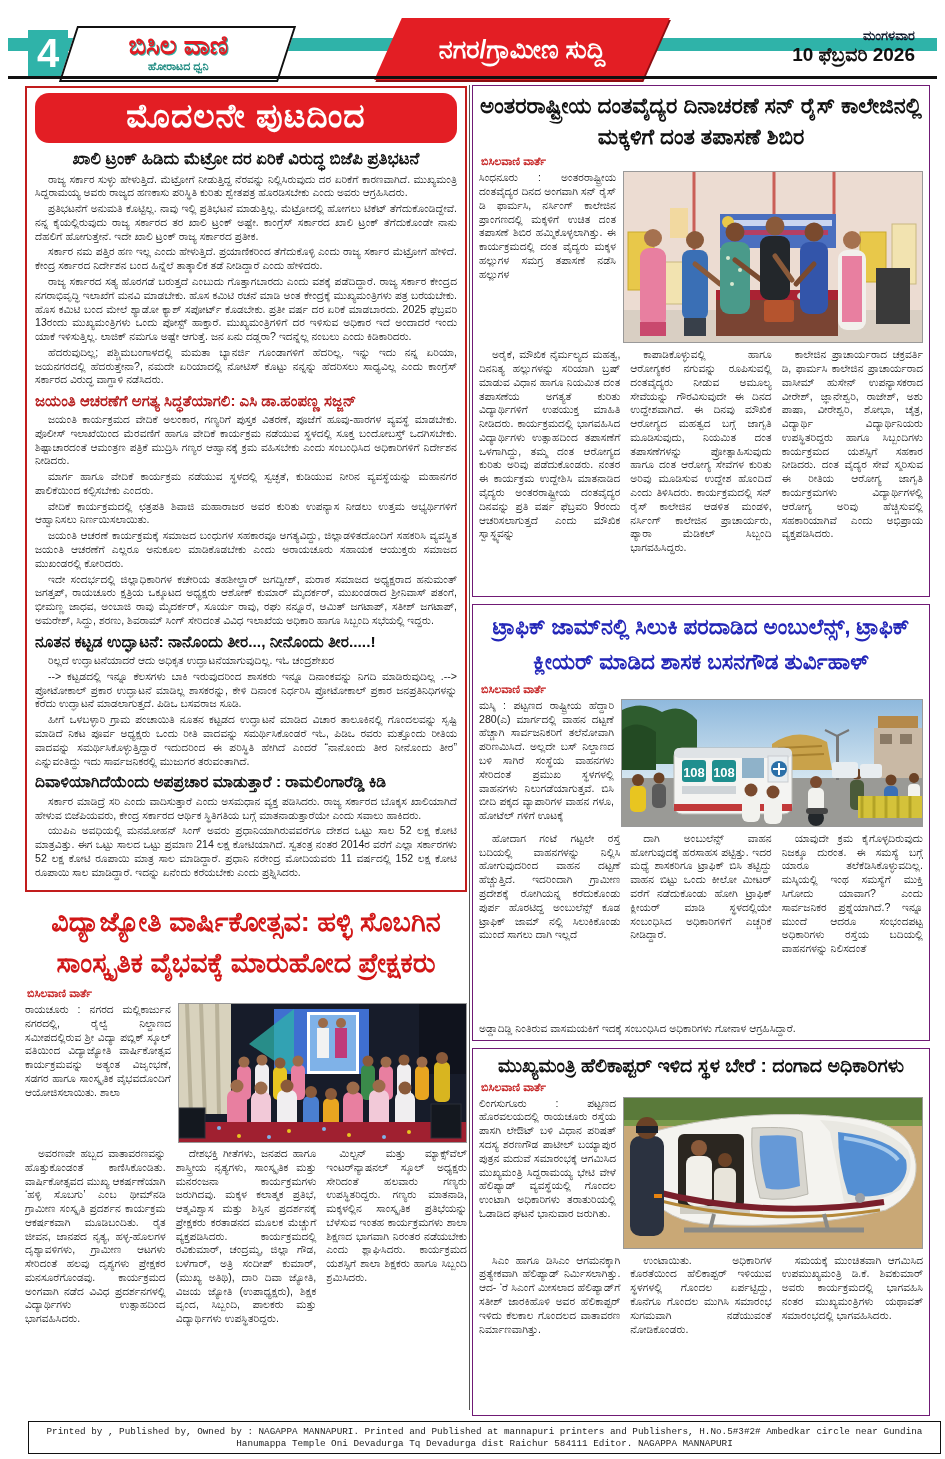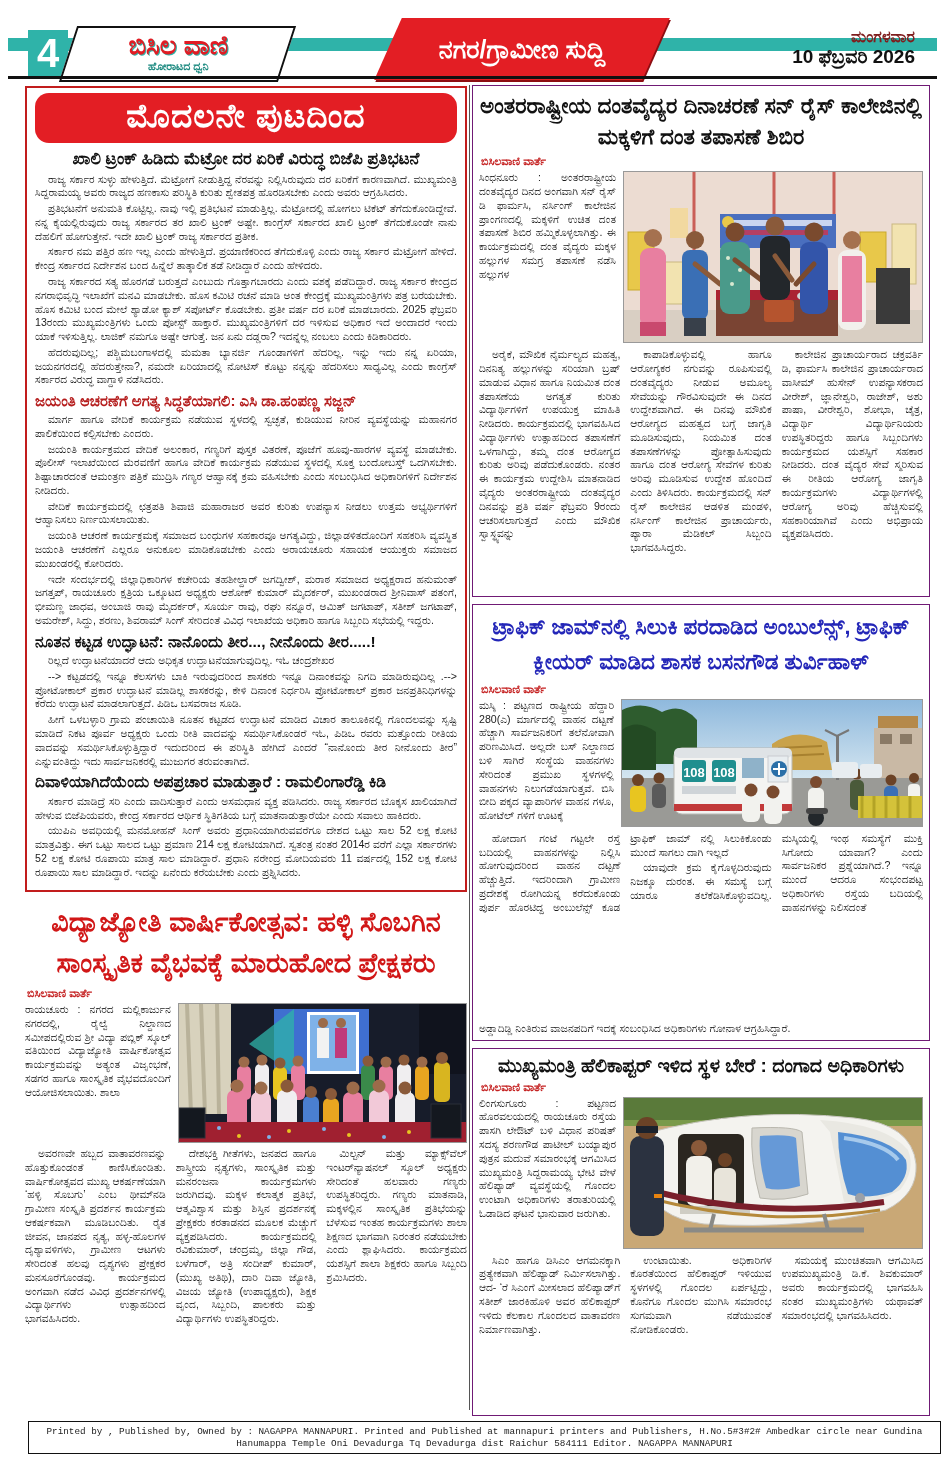--- a/index.html
+++ b/index.html
@@ -16,21 +16,21 @@
     border:2px solid #111;transform:skewX(-18deg);}
   .masthead-inner{transform:skewX(18deg);text-align:center;}
   .masthead-title{color:#e11c24;font-size:26px;font-weight:bold;line-height:30px;margin-top:2px;
     text-shadow:1px 1px 0 #2fb3a9;}
   .masthead-tag{color:#1d8a80;font-size:11px;font-weight:bold;line-height:13px;}
   .section-flag{position:absolute;left:388px;top:18px;width:268px;height:62px;background:#e31e24;
     transform:skewX(-24deg);box-shadow:2px 2px 0 #8c0e12;}
   .section-flag span{display:block;transform:skewX(24deg);color:#fff;font-size:25px;font-weight:bold;
     text-align:center;line-height:62px;}
   .datebox{position:absolute;right:30px;top:28px;text-align:right;}
-  .weekday{color:#7f1d1d;font-size:16px;font-weight:bold;}
+  .weekday{color:#0f172a;font-size:13px;font-weight:bold;}
   .date{color:#111;font-size:19px;font-weight:bold;}
   .header-rule{position:absolute;left:8px;right:8px;top:76px;height:3px;background:#111;}
   
   .body-txt{font-size:10.6px;line-height:1.3;text-align:justify;}
   .body-txt p{margin:0 0 2px 0;text-indent:13px;}
   .byline{color:#c52222;font-weight:bold;font-size:11px;margin:2px 0 3px 2px;}
   .cols3{column-count:3;column-gap:10px;overflow:hidden;}
   .photo-row{display:flex;gap:7px;align-items:flex-start;}
   .photo-row .side{flex:1;overflow:hidden;}
   .photo{flex:none;border:1px solid #999;display:block;}
@@ -89,22 +89,22 @@
       <div class="lead-sub1">ಖಾಲಿ ಟ್ರಂಕ್ ಹಿಡಿದು ಮೆಟ್ರೋ ದರ ಏರಿಕೆ ವಿರುದ್ಧ ಬಿಜೆಪಿ ಪ್ರತಿಭಟನೆ</div>
       <div class="body-txt">
         <p>ರಾಜ್ಯ ಸರ್ಕಾರ ಸುಳ್ಳು ಹೇಳುತ್ತಿದೆ. ಮೆಟ್ರೋಗೆ ನೀಡುತ್ತಿದ್ದ ನೆರವನ್ನು ನಿಲ್ಲಿಸಿರುವುದು ದರ ಏರಿಕೆಗೆ ಕಾರಣವಾಗಿದೆ. ಮುಖ್ಯಮಂತ್ರಿ ಸಿದ್ದರಾಮಯ್ಯ ಅವರು ರಾಜ್ಯದ ಹಣಕಾಸು ಪರಿಸ್ಥಿತಿ ಕುರಿತು ಶ್ವೇತಪತ್ರ ಹೊರಡಿಸಬೇಕು ಎಂದು ಅವರು ಆಗ್ರಹಿಸಿದರು.</p>
         <p>ಪ್ರತಿಭಟನೆಗೆ ಅನುಮತಿ ಕೊಟ್ಟಿಲ್ಲ. ನಾವು ಇಲ್ಲಿ ಪ್ರತಿಭಟನೆ ಮಾಡುತ್ತಿಲ್ಲ. ಮೆಟ್ರೋದಲ್ಲಿ ಹೋಗಲು ಟಿಕೆಟ್ ತೆಗೆದುಕೊಂಡಿದ್ದೇವೆ. ನನ್ನ ಕೈಯಲ್ಲಿರುವುದು ರಾಜ್ಯ ಸರ್ಕಾರದ ತರ ಖಾಲಿ ಟ್ರಂಕ್ ಅಷ್ಟೇ. ಕಾಂಗ್ರೆಸ್ ಸರ್ಕಾರದ ಖಾಲಿ ಟ್ರಂಕ್ ತೆಗೆದುಕೊಂಡೇ ನಾನು ದೆಹಲಿಗೆ ಹೋಗುತ್ತೇನೆ. ಇದೇ ಖಾಲಿ ಟ್ರಂಕ್ ರಾಜ್ಯ ಸರ್ಕಾರದ ಪ್ರತೀಕ.</p>
         <p>ಸರ್ಕಾರ ನಮ ಪತ್ತಿರ ಹಣ ಇಲ್ಲ ಎಂದು ಹೇಳುತ್ತಿದೆ. ಪ್ರಯಾಣಿಕರಿಂದ ತೆಗೆದುಕೊಳ್ಳಿ ಎಂದು ರಾಜ್ಯ ಸರ್ಕಾರ ಮೆಟ್ರೋಗೆ ಹೇಳಿದೆ. ಕೇಂದ್ರ ಸರ್ಕಾರದ ನಿರ್ದೇಶನ ಬಂದ ಹಿನ್ನೆಲೆ ತಾತ್ಕಾಲಿಕ ತಡೆ ನೀಡಿದ್ದಾರೆ ಎಂದು ಹೇಳಿದರು.</p>
         <p>ರಾಜ್ಯ ಸರ್ಕಾರದ ಸತ್ಯ ಹೊರಗಡೆ ಬರುತ್ತದೆ ಎಂಬುದು ಗೊತ್ತಾಗಬಾರದು ಎಂದು ವಶಕ್ಕೆ ಪಡೆದಿದ್ದಾರೆ. ರಾಜ್ಯ ಸರ್ಕಾರ ಕೇಂದ್ರದ ನಗರಾಭಿವೃದ್ಧಿ ಇಲಾಖೆಗೆ ಮನವಿ ಮಾಡಬೇಕು. ಹೊಸ ಕಮಿಟಿ ರಚನೆ ಮಾಡಿ ಅಂತ ಕೇಂದ್ರಕ್ಕೆ ಮುಖ್ಯಮಂತ್ರಿಗಳು ಪತ್ರ ಬರೆಯಬೇಕು. ಹೊಸ ಕಮಿಟಿ ಬಂದ ಮೇಲೆ ಶ್ಯಾಡೋ ಕ್ಯಾಶ್ ಸಪೋರ್ಟ್ ಕೊಡಬೇಕು. ಪ್ರತೀ ವರ್ಷ ದರ ಏರಿಕೆ ಮಾಡಬಾರದು. 2025 ಫೆಬ್ರವರಿ 13ರಂದು ಮುಖ್ಯಮಂತ್ರಿಗಳು ಒಂದು ಪೋಸ್ಟ್ ಹಾಕ್ತಾರೆ. ಮುಖ್ಯಮಂತ್ರಿಗಳಿಗೆ ದರ ಇಳಿಸುವ ಅಧಿಕಾರ ಇದೆ ಅಂದಾದರೆ ಇಂದು ಯಾಕೆ ಇಳಿಸುತ್ತಿಲ್ಲ. ಲಾಜಿಕ್ ನಮಗೂ ಅಷ್ಟೇ ಆಗುತ್ತೆ. ಜನ ಏನು ದಡ್ಡರಾ? ಇದನ್ನೆಲ್ಲ ನಂಬಲು ಎಂದು ಕಿಡಿಕಾರಿದರು.</p>
         <p>ಹೆದರುವುದಿಲ್ಲ; ಪಶ್ಚಿಮಬಂಗಾಳದಲ್ಲಿ ಮಮತಾ ಬ್ಯಾನರ್ಜಿ ಗೂಂಡಾಗಳಿಗೆ ಹೆದರಿಲ್ಲ. ಇನ್ನು ಇದು ನನ್ನ ಏರಿಯಾ, ಜಯನಗರದಲ್ಲಿ ಹೆದರುತ್ತೇನಾ?, ನಮದೇ ಏರಿಯಾದಲ್ಲಿ ನೋಟಿಸ್ ಕೊಟ್ಟು ನನ್ನನ್ನು ಹೆದರಿಸಲು ಸಾಧ್ಯವಿಲ್ಲ ಎಂದು ಕಾಂಗ್ರೆಸ್ ಸರ್ಕಾರದ ವಿರುದ್ಧ ವಾಗ್ದಾಳಿ ನಡೆಸಿದರು.</p>
       </div>
       <div class="sub-red">ಜಯಂತಿ ಆಚರಣೆಗೆ ಅಗತ್ಯ ಸಿದ್ಧತೆಯಾಗಲಿ: ಎಸಿ ಡಾ.ಹಂಪಣ್ಣ ಸಜ್ಜನ್</div>
       <div class="body-txt">
+        <p>ಜಯಂತಿ ಕಾರ್ಯಕ್ರಮದ ವೇದಿಕೆ ಅಲಂಕಾರ, ಗಣ್ಯರಿಗೆ ಪುಸ್ತಕ ವಿತರಣೆ, ಪೂಜೆಗೆ ಹೂವು-ಹಾರಗಳ ವ್ಯವಸ್ಥೆ ಮಾಡಬೇಕು. ಪೊಲೀಸ್ ಇಲಾಖೆಯಿಂದ ಮೆರವಣಿಗೆ ಹಾಗೂ ವೇದಿಕೆ ಕಾರ್ಯಕ್ರಮ ನಡೆಯುವ ಸ್ಥಳದಲ್ಲಿ ಸೂಕ್ತ ಬಂದೋಬಸ್ತ್ ಒದಗಿಸಬೇಕು. ಶಿಷ್ಟಾಚಾರದಂತೆ ಆಮಂತ್ರಣ ಪತ್ರಿಕೆ ಮುದ್ರಿಸಿ ಗಣ್ಯರ ಆಹ್ವಾನಕ್ಕೆ ಕ್ರಮ ವಹಿಸಬೇಕು ಎಂದು ಸಂಬಂಧಿಸಿದ ಅಧಿಕಾರಿಗಳಿಗೆ ನಿರ್ದೇಶನ ನೀಡಿದರು.</p>
         <p>ಮಾರ್ಗ ಹಾಗೂ ವೇದಿಕೆ ಕಾರ್ಯಕ್ರಮ ನಡೆಯುವ ಸ್ಥಳದಲ್ಲಿ ಸ್ವಚ್ಛತೆ, ಕುಡಿಯುವ ನೀರಿನ ವ್ಯವಸ್ಥೆಯನ್ನು ಮಹಾನಗರ ಪಾಲಿಕೆಯಿಂದ ಕಲ್ಪಿಸಬೇಕು ಎಂದರು.</p>
-        <p>ಜಯಂತಿ ಕಾರ್ಯಕ್ರಮದ ವೇದಿಕೆ ಅಲಂಕಾರ, ಗಣ್ಯರಿಗೆ ಪುಸ್ತಕ ವಿತರಣೆ, ಪೂಜೆಗೆ ಹೂವು-ಹಾರಗಳ ವ್ಯವಸ್ಥೆ ಮಾಡಬೇಕು. ಪೊಲೀಸ್ ಇಲಾಖೆಯಿಂದ ಮೆರವಣಿಗೆ ಹಾಗೂ ವೇದಿಕೆ ಕಾರ್ಯಕ್ರಮ ನಡೆಯುವ ಸ್ಥಳದಲ್ಲಿ ಸೂಕ್ತ ಬಂದೋಬಸ್ತ್ ಒದಗಿಸಬೇಕು. ಶಿಷ್ಟಾಚಾರದಂತೆ ಆಮಂತ್ರಣ ಪತ್ರಿಕೆ ಮುದ್ರಿಸಿ ಗಣ್ಯರ ಆಹ್ವಾನಕ್ಕೆ ಕ್ರಮ ವಹಿಸಬೇಕು ಎಂದು ಸಂಬಂಧಿಸಿದ ಅಧಿಕಾರಿಗಳಿಗೆ ನಿರ್ದೇಶನ ನೀಡಿದರು.</p>
         <p>ವೇದಿಕೆ ಕಾರ್ಯಕ್ರಮದಲ್ಲಿ ಛತ್ರಪತಿ ಶಿವಾಜಿ ಮಹಾರಾಜರ ಅವರ ಕುರಿತು ಉಪನ್ಯಾಸ ನೀಡಲು ಉತ್ತಮ ಅಭ್ಯರ್ಥಿಗಳಿಗೆ ಆಹ್ವಾನಿಸಲು ನಿರ್ಣಯಿಸಲಾಯಿತು.</p>
         <p>ಜಯಂತಿ ಆಚರಣೆ ಕಾರ್ಯಕ್ರಮಕ್ಕೆ ಸಮಾಜದ ಬಂಧುಗಳ ಸಹಕಾರವೂ ಅಗತ್ಯವಿದ್ದು, ಜಿಲ್ಲಾಡಳಿತದೊಂದಿಗೆ ಸಹಕರಿಸಿ ವ್ಯವಸ್ಥಿತ ಜಯಂತಿ ಆಚರಣೆಗೆ ಎಲ್ಲರೂ ಅನುಕೂಲ ಮಾಡಿಕೊಡಬೇಕು ಎಂದು ಅರಾಯಚೂರು ಸಹಾಯಕ ಆಯುಕ್ತರು ಸಮಾಜದ ಮುಖಂಡರಲ್ಲಿ ಕೋರಿದರು.</p>
         <p>ಇದೇ ಸಂದರ್ಭದಲ್ಲಿ ಜಿಲ್ಲಾಧಿಕಾರಿಗಳ ಕಚೇರಿಯ ತಹಶೀಲ್ದಾರ್ ಜಗದ್ವೀಶ್, ಮರಾಠ ಸಮಾಜದ ಅಧ್ಯಕ್ಷರಾದ ಹನುಮಂತ್ ಜಗತ್ತಪ್, ರಾಯಚೂರು ಕ್ಷತ್ರಿಯ ಒಕ್ಕೂಟದ ಅಧ್ಯಕ್ಷರು ಆಶೋಕ್ ಕುಮಾರ್ ಮೈದರ್ಕರ್, ಮುಖಂಡರಾದ ಶ್ರೀನಿವಾಸ್ ಪತಂಗೆ, ಭೀಮಣ್ಣ ಜಾಧವ, ಅಂಬಾಜಿ ರಾವು ಮೈದರ್ಕರ್, ಸೂರ್ಯ ರಾವು, ರಘು ನನ್ನೂರೆ, ಅಮಿತ್ ಜಗಟಾಪ್, ಸತೀಶ್ ಜಗಟಾಪ್, ಅಮರೇಶ್, ಸಿದ್ದು, ಶರಣು, ಶಿವರಾಮ್ ಸಿಂಗ್ ಸೇರಿದಂತೆ ವಿವಿಧ ಇಲಾಖೆಯ ಅಧಿಕಾರಿ ಹಾಗೂ ಸಿಬ್ಬಂದಿ ಸಭೆಯಲ್ಲಿ ಇದ್ದರು.</p>
       </div>
       <div class="sub-black">ನೂತನ ಕಟ್ಟಡ ಉದ್ಘಾಟನೆ: ನಾನೊಂದು ತೀರ..., ನೀನೊಂದು ತೀರ.....!</div>
       <div class="body-txt">
         <p>ರಿಲ್ಲದೆ ಉದ್ಘಾಟನೆಯಾದರೆ ಆದು ಅಧಿಕೃತ ಉದ್ಘಾಟನೆಯಾಗುವುದಿಲ್ಲ. ಇಓ ಚಂದ್ರಶೇಖರ</p>
         <p>--&gt; ಕಟ್ಟಡದಲ್ಲಿ ಇನ್ನೂ ಕೆಲಸಗಳು ಬಾಕಿ ಇರುವುದರಿಂದ ಶಾಸಕರು ಇನ್ನೂ ದಿನಾಂಕವನ್ನು ನಿಗದಿ ಮಾಡಿರುವುದಿಲ್ಲ .--&gt; ಪ್ರೋಟೋಕಾಲ್ ಪ್ರಕಾರ ಉದ್ಘಾಟನೆ ಮಾಡಿಲ್ಲ ಶಾಸಕರನ್ನು, ಕೇಳಿ ದಿನಾಂಕ ನಿರ್ಧರಿಸಿ ಪ್ರೋಟೋಕಾಲ್ ಪ್ರಕಾರ ಜನಪ್ರತಿನಿಧಿಗಳನ್ನು ಕರೆದು ಉದ್ಘಾಟನೆ ಮಾಡಲಾಗುತ್ತದೆ. ಪಿಡಿಒ ಬಸವರಾಜ ಸೂಡಿ.</p>
         <p>ಹೀಗೆ ಒಳಬಳ್ಳಾರಿ ಗ್ರಾಮ ಪಂಚಾಯಿತಿ ನೂತನ ಕಟ್ಟಡದ ಉದ್ಘಾಟನೆ ಮಾಡಿದ ವಿಚಾರ ತಾಲೂಕಿನಲ್ಲಿ ಗೊಂದಲವನ್ನು ಸೃಷ್ಟಿ ಮಾಡಿದೆ ನಿಕಟ ಪೂರ್ವ ಅಧ್ಯಕ್ಷರು ಒಂದು ರೀತಿ ವಾದವನ್ನು ಸಮರ್ಥಿಸಿಕೊಂಡರೆ ಇಓ, ಪಿಡಿಒ ರವರು ಮತ್ತೊಂದು ರೀತಿಯ ವಾದವನ್ನು ಸಮರ್ಥಿಸಿಕೊಳ್ಳುತ್ತಿದ್ದಾರೆ ಇದುದರಿಂದ ಈ ಪರಿಸ್ಥಿತಿ ಹೇಗಿದೆ ಎಂದರೆ “ನಾನೊಂದು ತೀರ ನೀನೊಂದು ತೀರ” ಎನ್ನುವಂತಿದ್ದು ಇದು ಸಾರ್ವಜನಿಕರಲ್ಲಿ ಮುಜುಗರ ತರುವಂತಾಗಿದೆ.</p>
       </div>
@@ -335,23 +335,24 @@
           <rect x="236" y="96" width="64" height="22" fill="#d4c23a"></rect>
           <path d="M240 96 V118 M252 96 V118 M264 96 V118 M276 96 V118 M288 96 V118" stroke="#b3a326" stroke-width="3"></path>
           <g fill="#e8edf0">
               <rect x="210" y="62" width="26" height="16" rx="3"></rect>
               <rect x="238" y="64" width="22" height="14" rx="3"></rect>
             </g>
         </svg>
       </div>
       <div class="cols3 body-txt" style="height:188px;margin-top:5px;">
         <p>ಹೋದಾಗ ಗಂಟೆ ಗಟ್ಟಲೇ ರಸ್ತೆ ಬದಿಯಲ್ಲಿ ವಾಹನಗಳನ್ನು ನಿಲ್ಲಿಸಿ ಹೋಗುವುದರಿಂದ ವಾಹನ ದಟ್ಟಣೆ ಹೆಚ್ಚುತ್ತಿದೆ. ಇದರಿಂದಾಗಿ ಗ್ರಾಮೀಣ ಪ್ರದೇಶಕ್ಕೆ ರೋಗಿಯನ್ನ ಕರೆದುಕೊಂಡು ಪುರ್ಪ ಹೊರಟಿದ್ದ ಅಂಬುಲೆನ್ಸ್ ಕೂಡ ಟ್ರಾಫಿಕ್ ಜಾಮ್ ನಲ್ಲಿ ಸಿಲುಕಿಕೊಂಡು ಮುಂದೆ ಸಾಗಲು ದಾಗಿ ಇಲ್ಲದೆ</p>
+        <p>ದಾಗಿ ಅಂಬುಲೆನ್ಸ್ ವಾಹನ ಹೋಗುವುದಕ್ಕೆ ಹರಸಾಹಸ ಪಟ್ಟಿತ್ತು. ಇದರ ಮಧ್ಯೆ ಶಾಸಕರಿಗೂ ಟ್ರಾಫಿಕ್ ಬಿಸಿ ತಟ್ಟಿದ್ದು ವಾಹನ ಬಿಟ್ಟು ಒಂದು ಕೀಲೋ ಮೀಟರ್ ವರೆಗೆ ನಡೆದುಕೊಂಡು ಹೋಗಿ ಟ್ರಾಫಿಕ್ ಕ್ಲೀಯರ್ ಮಾಡಿ ಸ್ಥಳದಲ್ಲಿಯೇ ಸಂಬಂಧಿಸಿದ ಅಧಿಕಾರಿಗಳಿಗೆ ಎಚ್ಚರಿಕೆ ನೀಡಿದ್ದಾರೆ.</p>
         <p>ಯಾವುದೇ ಕ್ರಮ ಕೈಗೊಳ್ಳದಿರುವುದು ನಿಜಕ್ಕೂ ದುರಂತ. ಈ ಸಮಸ್ಯೆ ಬಗ್ಗೆ ಯಾರೂ ತಲೆಕೆಡಿಸಿಕೊಳ್ಳುವದಿಲ್ಲ. ಮಸ್ಕಿಯಲ್ಲಿ ಇಂಥ ಸಮಸ್ಯೆಗೆ ಮುಕ್ತಿ ಸಿಗೋದು ಯಾವಾಗ? ಎಂದು ಸಾರ್ವಜನಿಕರ ಪ್ರಶ್ನೆಯಾಗಿದೆ.? ಇನ್ನೂ ಮುಂದೆ ಆದರೂ ಸಂಭಂದಪಟ್ಟ ಅಧಿಕಾರಿಗಳು ರಸ್ತೆಯ ಬದಿಯಲ್ಲಿ ವಾಹನಗಳನ್ನು ನಿಲಿಸದಂತೆ</p>
       </div>
-      <div class="tail-line">ಅಡ್ಡಾದಿಡ್ಡಿ ನಿಂತಿರುವ ವಾಜನಪದಿಗೆ ಇದಕ್ಕೆ ಸಂಬಂಧಿಸಿದ ಅಧಿಕಾರಿಗಳು ಗೋನಾಳ ಆಗ್ರಹಿಸಿದ್ದಾರೆ.</div>
+      <div class="tail-line">ಅಡ್ಡಾದಿಡ್ಡಿ ನಿಂತಿರುವ ವಾಸಮಯಕಿಗೆ ಇದಕ್ಕೆ ಸಂಬಂಧಿಸಿದ ಅಧಿಕಾರಿಗಳು ಗೋನಾಳ ಆಗ್ರಹಿಸಿದ್ದಾರೆ.</div>
     </div>
 
     <div class="art-box" style="height:368px;">
       <div class="h-black-sm">ಮುಖ್ಯಮಂತ್ರಿ ಹೆಲಿಕಾಪ್ಟರ್ ಇಳಿದ ಸ್ಥಳ ಬೇರೆ : ದಂಗಾದ ಅಧಿಕಾರಿಗಳು</div>
       <div class="byline">ಬಿಸಿಲವಾಣಿ ವಾರ್ತೆ</div>
       <div class="photo-row">
         <div class="side body-txt" style="height:150px;">ಲಿಂಗಸುಗೂರು : ಪಟ್ಟಣದ ಹೊರವಲಯದಲ್ಲಿ ರಾಯಚೂರು ರಸ್ತೆಯ ಪಾಸಗಿ ಲೇಔಟ್ ಬಳಿ ವಿಧಾನ ಪರಿಷತ್ ಸದಸ್ಯ ಶರಣಗೌಡ ಪಾಟೀಲ್ ಬಯ್ಯಾಪುರ ಪುತ್ರನ ಮದುವೆ ಸಮಾರಂಭಕ್ಕೆ ಆಗಮಿಸಿದ ಮುಖ್ಯಮಂತ್ರಿ ಸಿದ್ದರಾಮಯ್ಯ ಭೇಟಿ ವೇಳೆ ಹೆಲಿಪ್ಯಾಡ್ ವ್ಯವಸ್ಥೆಯಲ್ಲಿ ಗೊಂದಲ ಉಂಟಾಗಿ ಅಧಿಕಾರಿಗಳು ತರಾತುರಿಯಲ್ಲಿ ಓಡಾಡಿದ ಘಟನೆ ಭಾನುವಾರ ಜರುಗಿತು.</div>
 
         <svg class="photo" width="298" height="150" viewBox="0 0 298 150">
           <rect width="298" height="150" fill="#c9a876"></rect>

